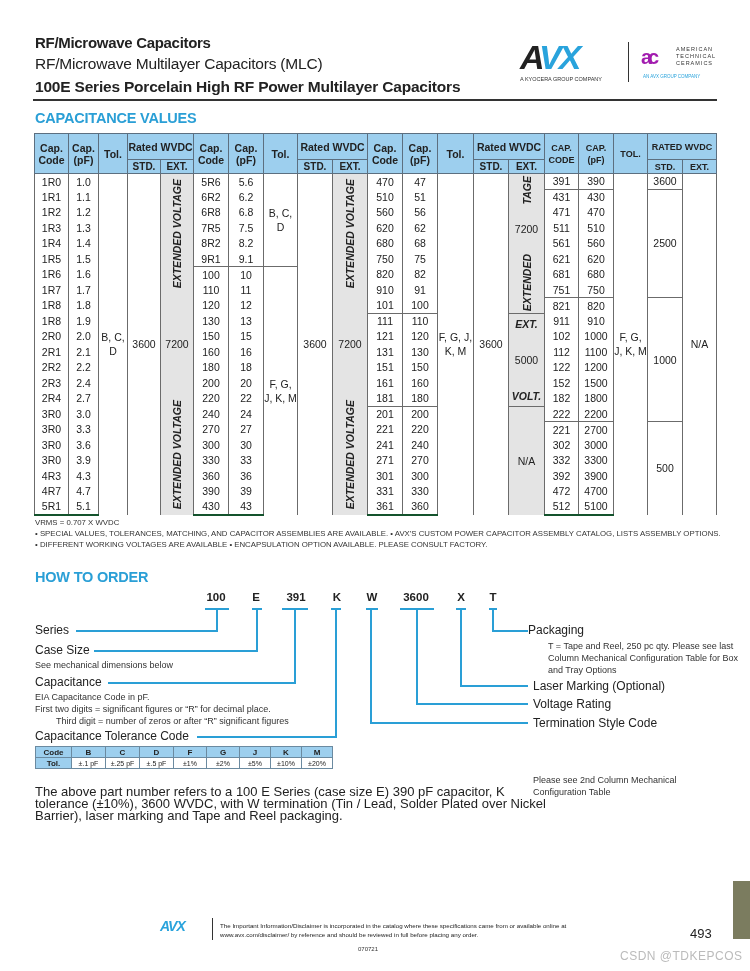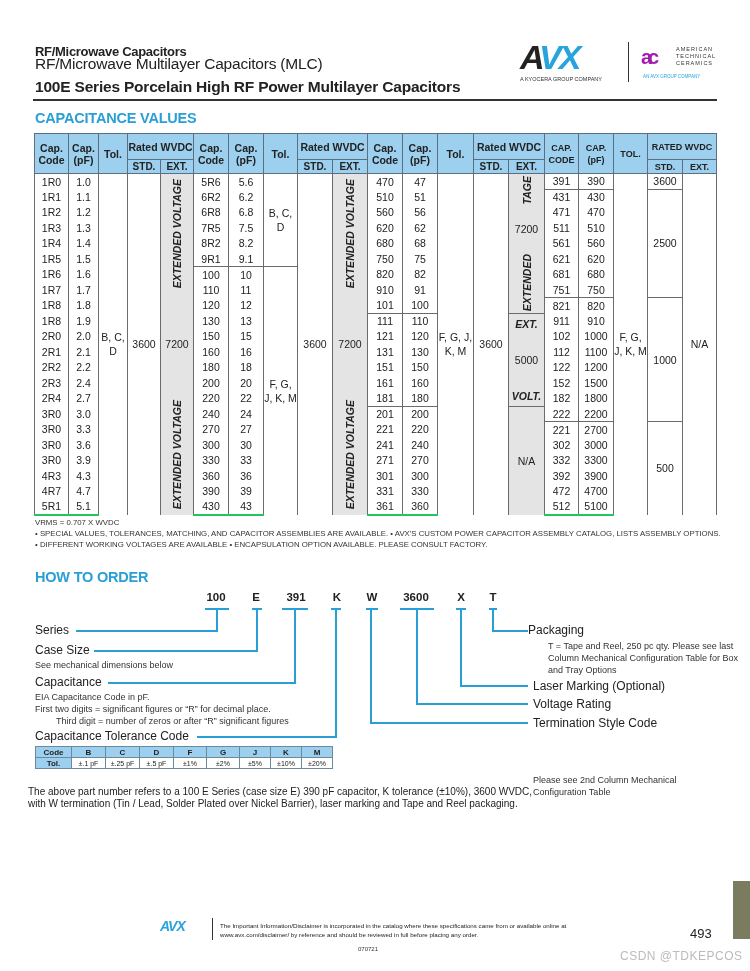--- a/index.html
+++ b/index.html
@@ -1,54 +1,54 @@
 <!DOCTYPE html>
 <html><head>
 <meta charset="utf-8">
 <style>
   * { box-sizing: border-box; margin: 0; padding: 0; }
   body { width: 750px; height: 971px; background: #fff; font-family: "Liberation Sans", sans-serif; color: #222; position: relative; overflow: hidden; }
   .abs { position: absolute; }
-  .h1 { left: 35px; top: 44px; font-size: 13px; font-weight: bold; letter-spacing: -0.3px; }
+  .h1 { left: 35px; top: 34px; font-size: 15px; font-weight: bold; letter-spacing: -0.3px; }
   .h2 { left: 35px; top: 55px; font-size: 15.5px; font-weight: normal; letter-spacing: -0.2px; }
   .h3 { left: 35px; top: 78px; font-size: 15.5px; font-weight: bold; letter-spacing: -0.2px; }
   .rule { left: 33px; top: 99px; width: 684px; height: 2px; background: #333; }
   .sect { font-size: 14.5px; font-weight: bold; color: #2a9fd6; letter-spacing: -0.2px; }
   
   .avx { left: 520px; top: 40px; font-size: 34px; font-weight: bold; font-style: italic; letter-spacing: -3px; color: #29a3dc; line-height: 34px; }
   .avx .a { color: #222; }
   .avx-sub { left: 520px; top: 76px; font-size: 5.5px; color: #333; }
   .logo-sep { left: 628px; top: 42px; width: 1px; height: 40px; background: #333; }
   .atc-mark { left: 641px; top: 42px; font-size: 20px; font-weight: bold; color: #a21caf; line-height: 30px; letter-spacing: -4px; }
   .atc-text { left: 676px; top: 46px; font-size: 5.5px; letter-spacing: 1px; color: #333; line-height: 7px; }
   .atc-sub { left: 643px; top: 74px; font-size: 4.5px; color: #29a3dc; }
 
   
   table.cap { position: absolute; left: 34px; top: 133px; border-collapse: collapse; font-size: 10.5px; }
   table.cap th { background: #9dcfee; font-weight: bold; color: #222; border: 1px solid #5c6f80; text-align: center; font-size: 10.5px; line-height: 12px; padding: 0; }
   table.cap th.sub { height: 14px; font-size: 10px; }
   table.cap td { border-left: 1px solid #6b6b6b; border-right: 1px solid #6b6b6b; text-align: center; height: 15.5px; padding: 0; line-height: 14px; vertical-align: middle; }
-  table.cap tr.last td { border-bottom: 2px solid #22c55e; }
+  table.cap tr.last td { border-bottom: 2px solid #14532d; }
   td.gray { background: #e4e4e4; }
   td.bt { border-top: 1px solid #6b6b6b; }
   .vtext { writing-mode: vertical-rl; transform: rotate(180deg); font-weight: bold; font-style: italic; font-size: 10.5px; display: inline-block; white-space: nowrap; }
   .ital { font-weight: bold; font-style: italic; }
   table.cap { border-right: 1px solid #6b6b6b; }
 
   .notes { left: 35px; top: 517px; font-size: 7.8px; color: #333; line-height: 11px; width: 690px; }
   
   .pn { position: absolute; top: 591px; font-size: 11.5px; font-weight: bold; text-align: center; }
   .pn-line { position: absolute; background: #2a9fd6; }
   .lbl { position: absolute; font-size: 12px; font-weight: normal; color: #222; }
   .desc { position: absolute; font-size: 9px; color: #333; line-height: 12px; }
   table.tol { position: absolute; left: 35px; top: 746px; border-collapse: collapse; font-size: 7px; }
   table.tol td { border: 1px solid #6b8aa0; text-align: center; height: 11px; padding: 0 2px; }
   table.tol tr.head td { background: #9dcfee; font-weight: bold; font-size: 8px; }
   table.tol td.rowhd { background: #9dcfee; font-weight: bold; font-size: 8px; width: 36px; }
-  .example { left: 28px; top: 786px; font-size: 10px; line-height: 12px; color: #222; width: 520px; }
+  .example { left: 35px; top: 786px; font-size: 13px; line-height: 12px; color: #222; width: 520px; }
   
   .f-avx { left: 160px; top: 918px; font-size: 14px; font-weight: bold; font-style: italic; color: #29a3dc; letter-spacing: -1px; }
   .f-sep { left: 212px; top: 918px; width: 1px; height: 22px; background: #333; }
   .f-text { left: 220px; top: 921px; font-size: 6.2px; line-height: 9px; color: #222; }
   .f-code { left: 358px; top: 946px; font-size: 6px; color: #333; }
   .page-no { left: 690px; top: 926px; font-size: 13px; color: #222; }
   .tab { left: 733px; top: 881px; width: 17px; height: 58px; background: #7b7c5f; }
   .wm { left: 620px; top: 949px; font-size: 12px; color: #bbb; letter-spacing: 0.5px; }
 </style>
 </head>

